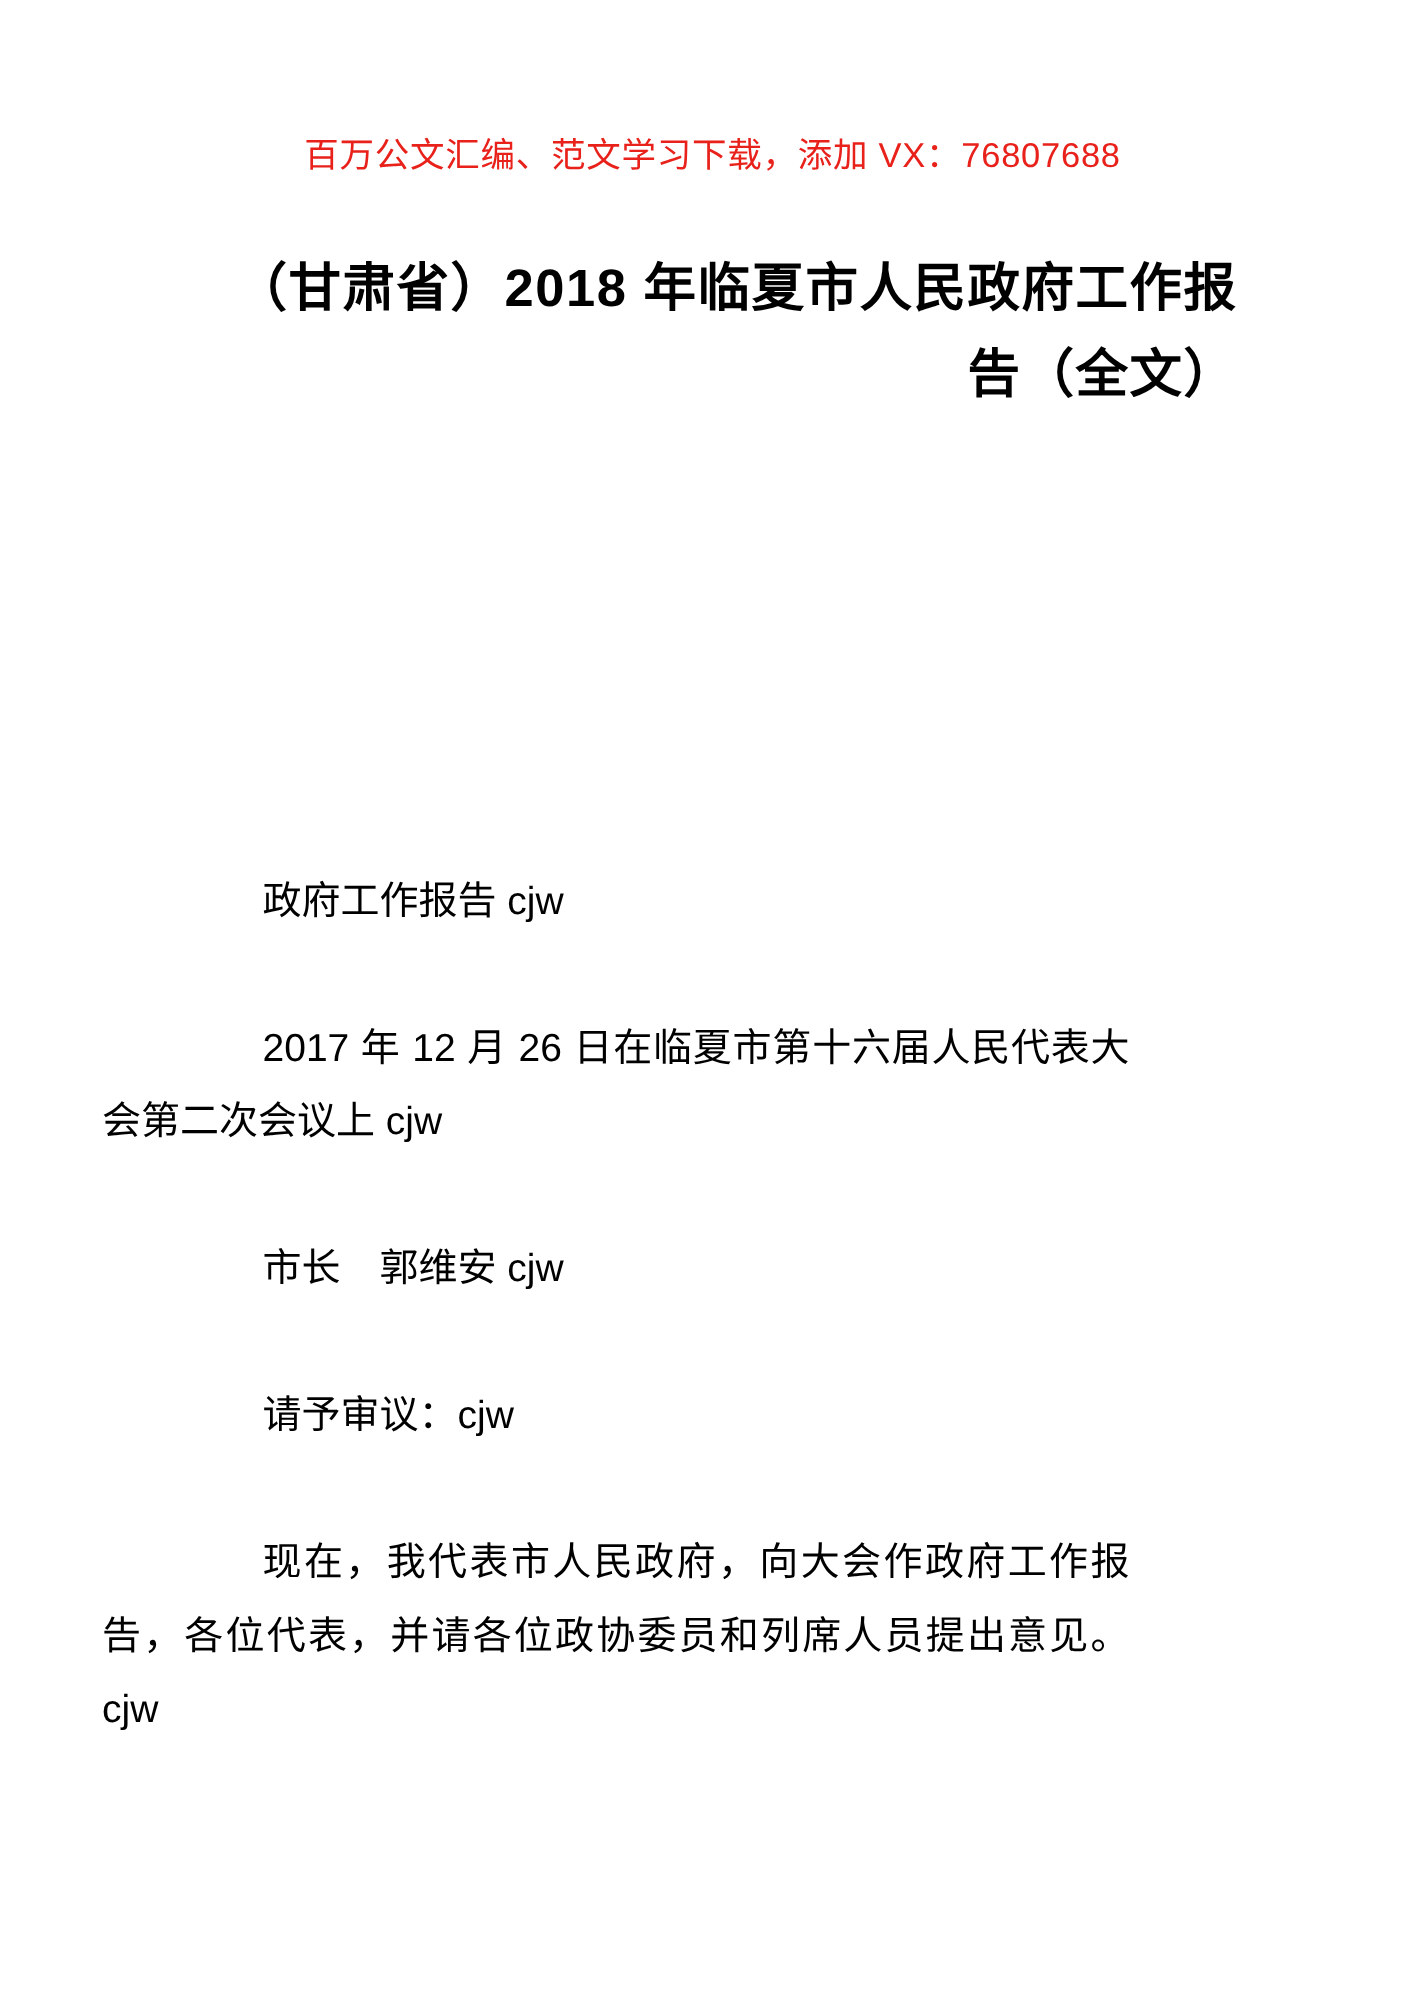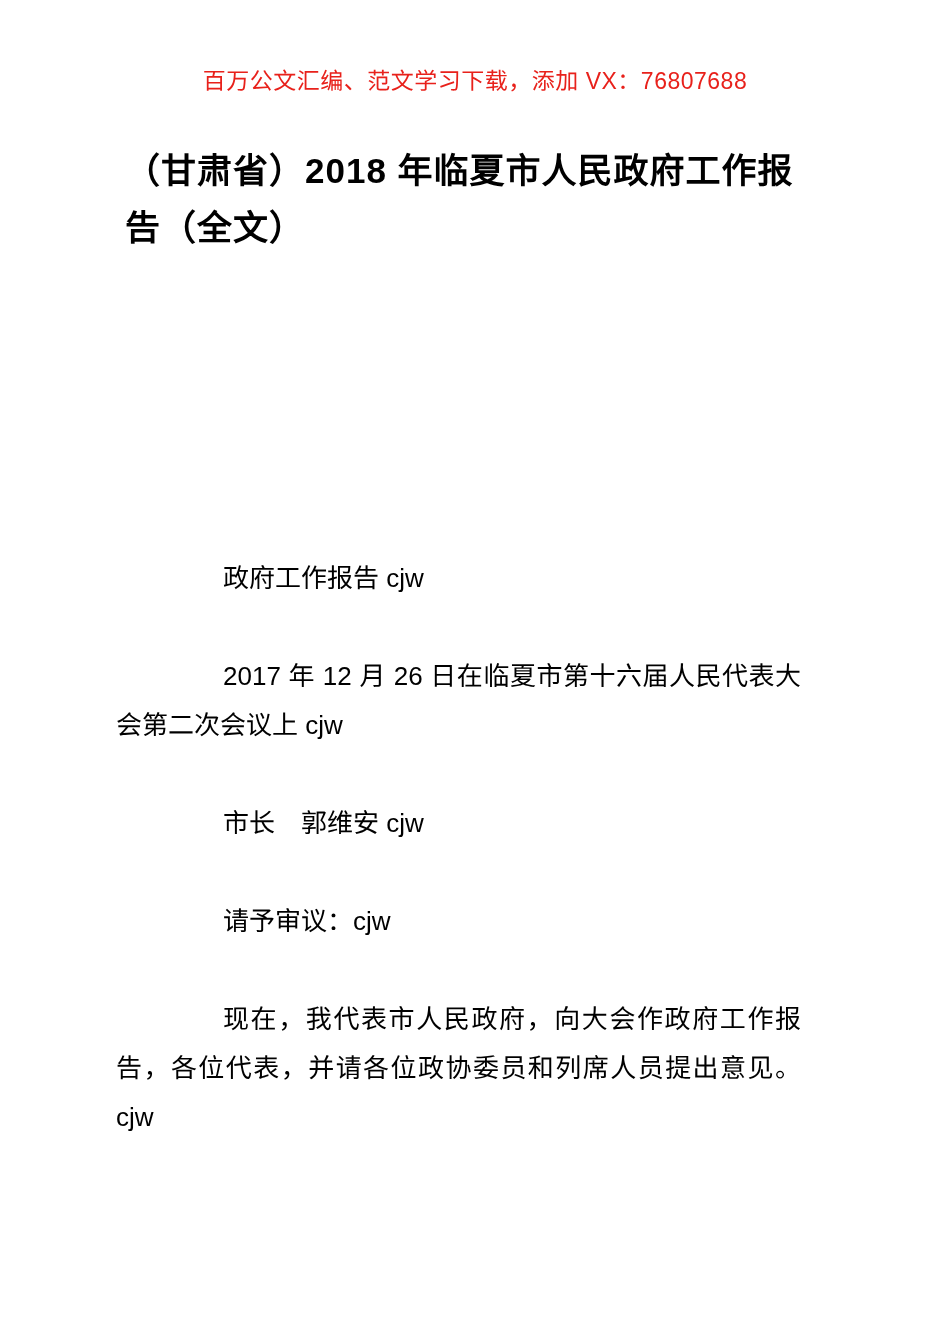--- a/index.html
+++ b/index.html
@@ -12,41 +12,41 @@
     position: relative;
     width: 950px;
     height: 1344px;
     margin: 0 auto;
     background: #ffffff;
     overflow: hidden;
     font-family: "Liberation Sans", "DejaVu Sans", sans-serif;
     color: #000000;
   }
   .promo {
-    padding-top: 66px;
+    padding-top: 88px;
     height: 30px;
     line-height: 30px;
     text-align: center;
     font-size: 23px;
     color: #e8211b;
     letter-spacing: 0.5px;
     white-space: nowrap;
   }
   .title {
     width: 700px;
     margin: 46px auto 0 auto;
-    text-align: left;
+    text-align: right;
     font-size: 35px;
     line-height: 57px;
     font-weight: bold;
     color: #000000;
     letter-spacing: 1px;
   }
   .content {
-    margin: 298px 0 0 116px;
+    margin: 298px 0 0 68px;
     width: 685px;
   }
   .content p {
     margin: 0 0 49px 0;
     font-size: 26px;
     line-height: 49px;
     text-indent: 107px;
     text-align: justify;
     color: #000000;
     font-weight: 400;

